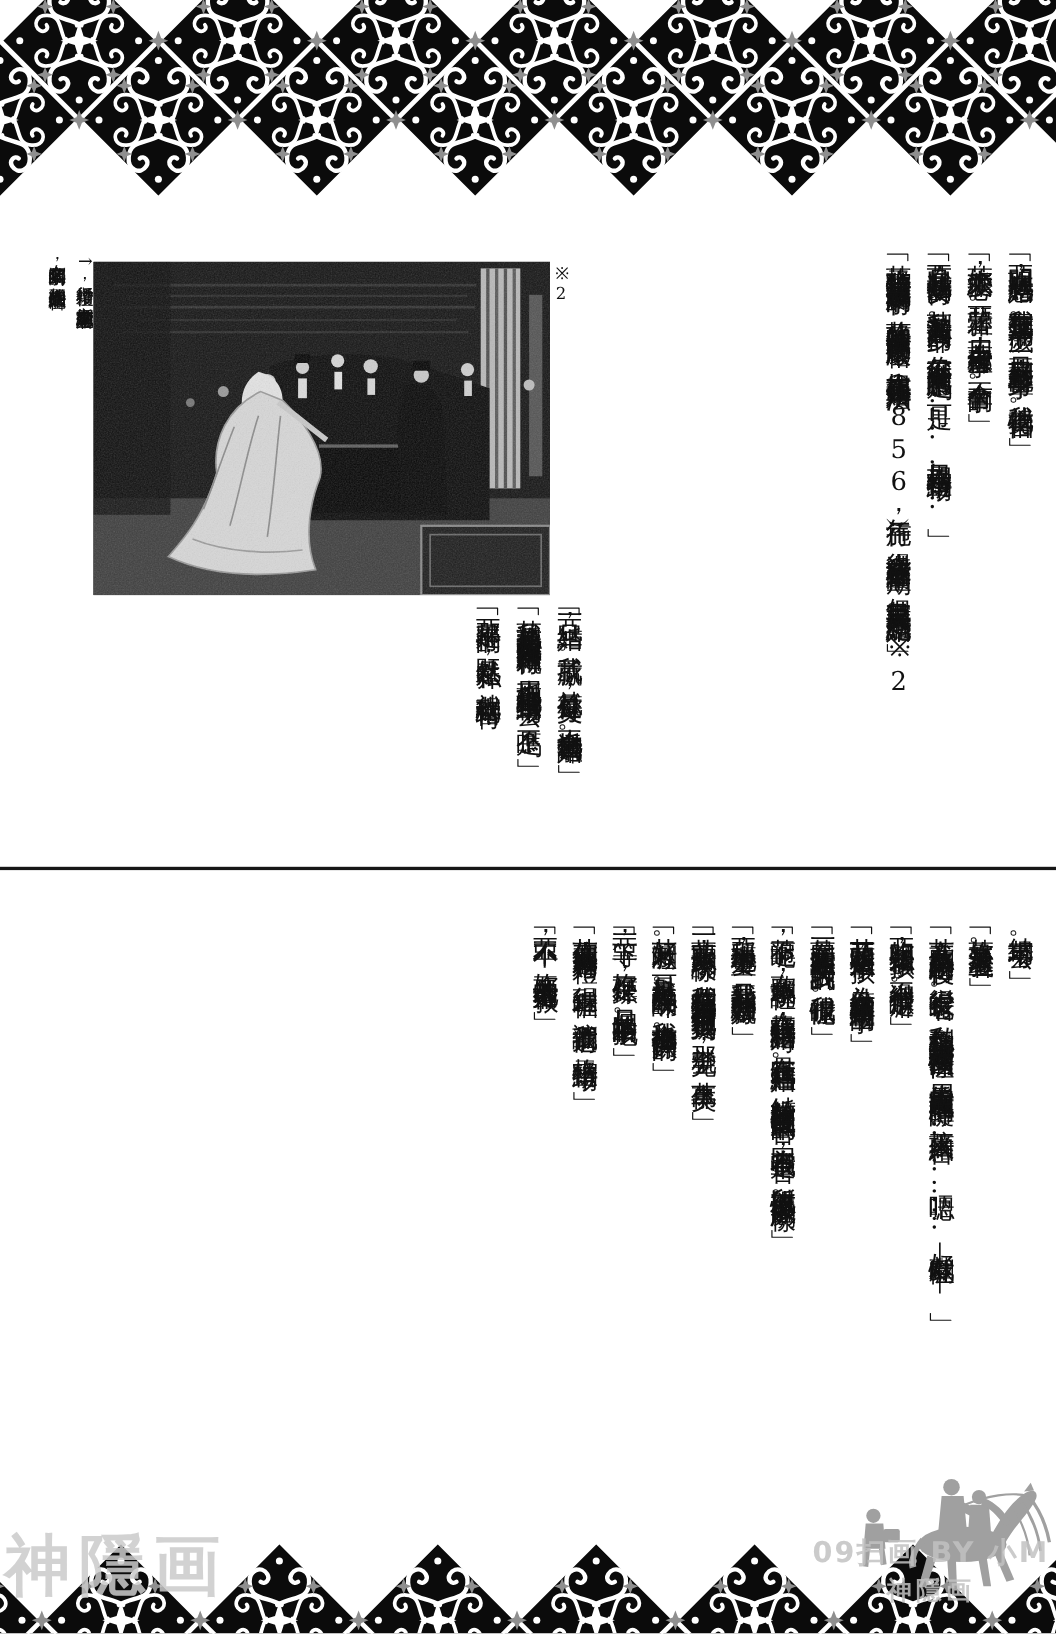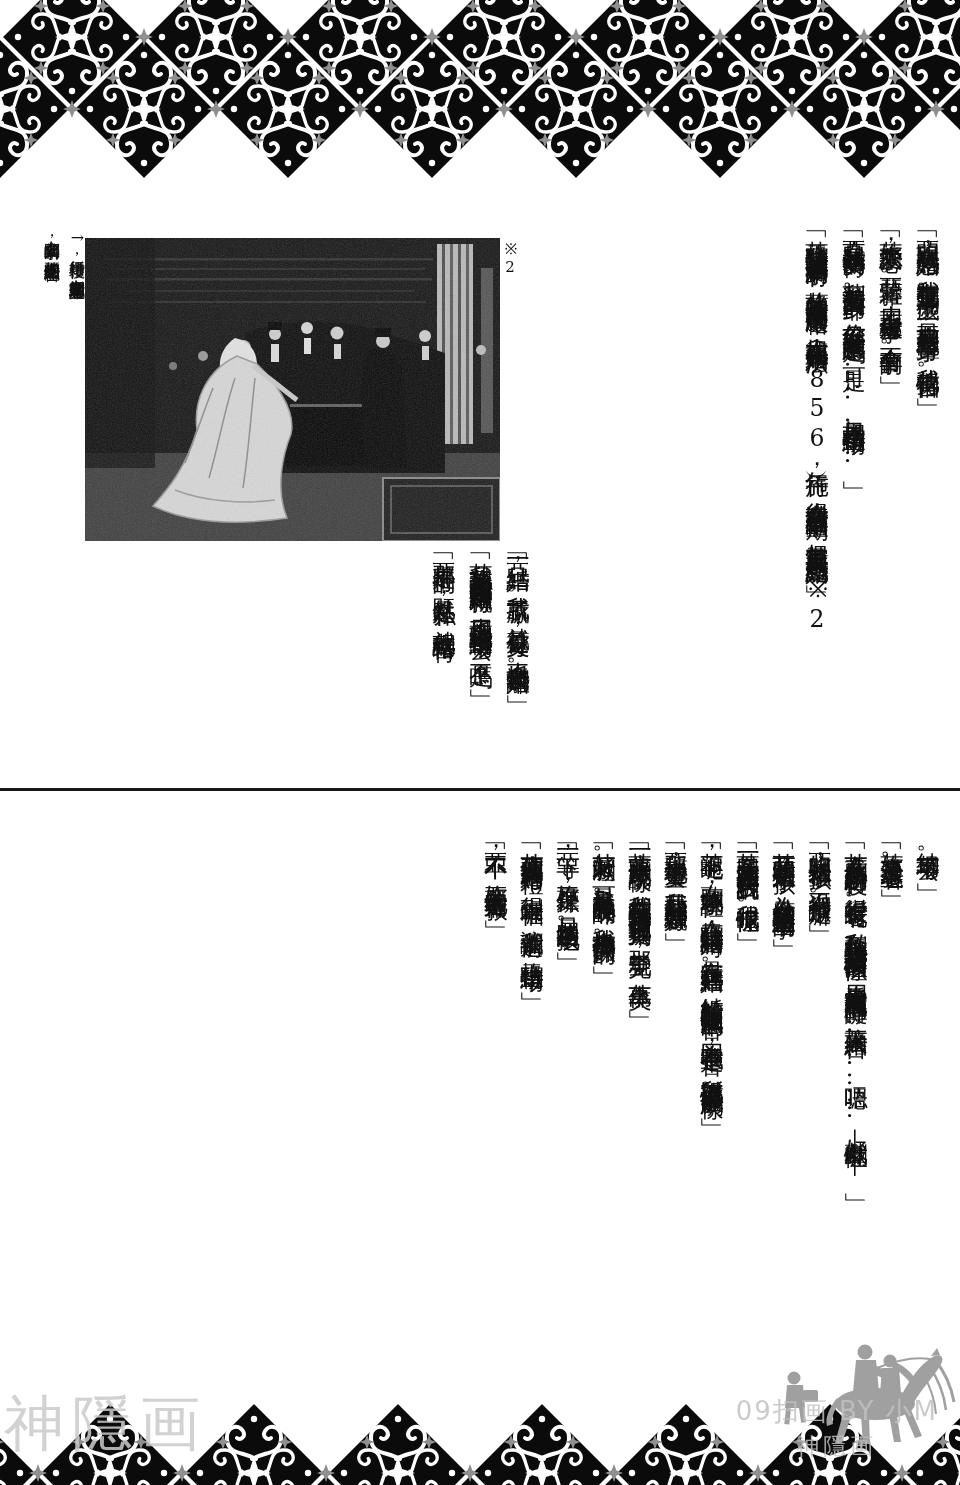--- a/index.html
+++ b/index.html
@@ -24,23 +24,23 @@
   #illustration{position:absolute;left:85px;top:238px;width:415px;height:303px;background:#141414;}
   #illustration svg{display:block;}
   
   #divider{position:absolute;left:0;top:788px;width:960px;height:3px;background:#161616;}
   
   .border-band{position:absolute;left:0;z-index:2;}
   #border-top{top:0;}
   #border-bottom{bottom:0;}
   
   #silhouette{position:absolute;top:1322px;right:2px;z-index:3;}
-  .wm{position:absolute;z-index:4;font-family:"DejaVu Sans", sans-serif;font-weight:normal;}
+  .wm{position:absolute;z-index:4;font-family:"DejaVu Sans", sans-serif;font-weight:bold;}
   #wm-left{left:4px;top:1384px;font-size:60px;letter-spacing:8px;color:#cbcbcb;opacity:.85;}
-  #wm-right{right:22px;top:1394px;text-align:center;color:#c2c2c2;opacity:.85;}
+  #wm-right{right:6px;top:1394px;text-align:center;color:#c2c2c2;opacity:.85;}
   #wm-right .l1{font-size:26px;letter-spacing:2px;}
   #wm-right .l2{font-size:23px;letter-spacing:4px;margin-top:2px;}
 </style>
 </head>
 <body>
 
 <svg id="border-top" class="border-band" width="960" height="190" viewBox="0 0 960 190">
   <defs>
     <g id="curlpair">
       <path d="M 2,-14 C -12,-22 -26,-18 -27,-34 C -28,-46 -16,-50 -11,-42 C -8,-37 -13,-32 -17,-35" stroke="#fff" stroke-width="4" fill="none" stroke-linecap="round"></path>

